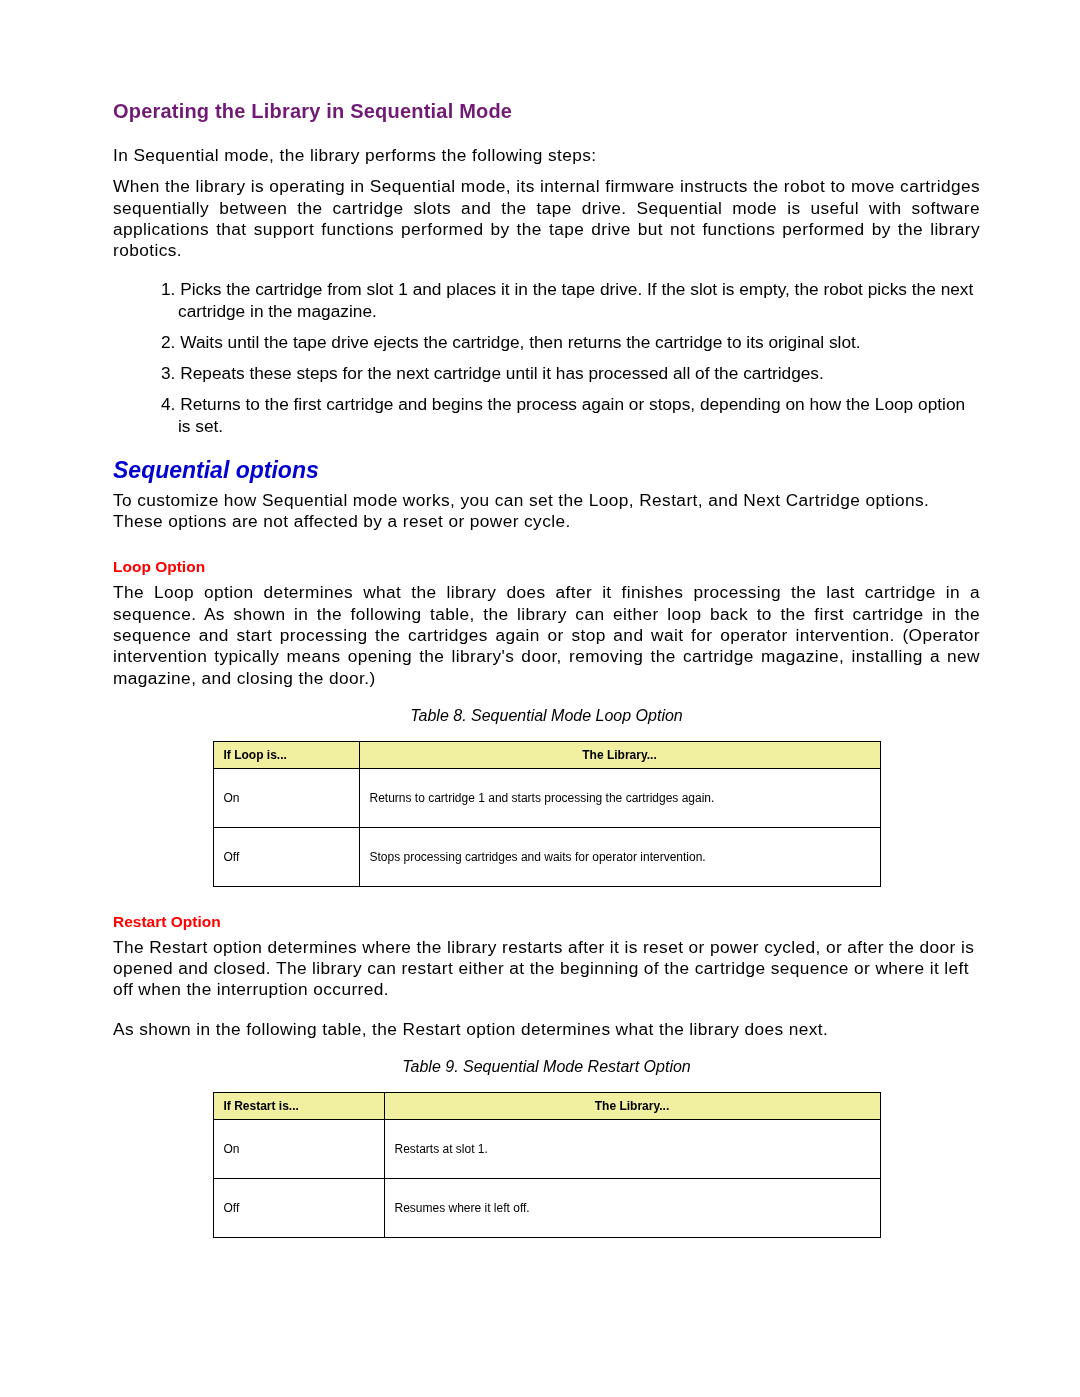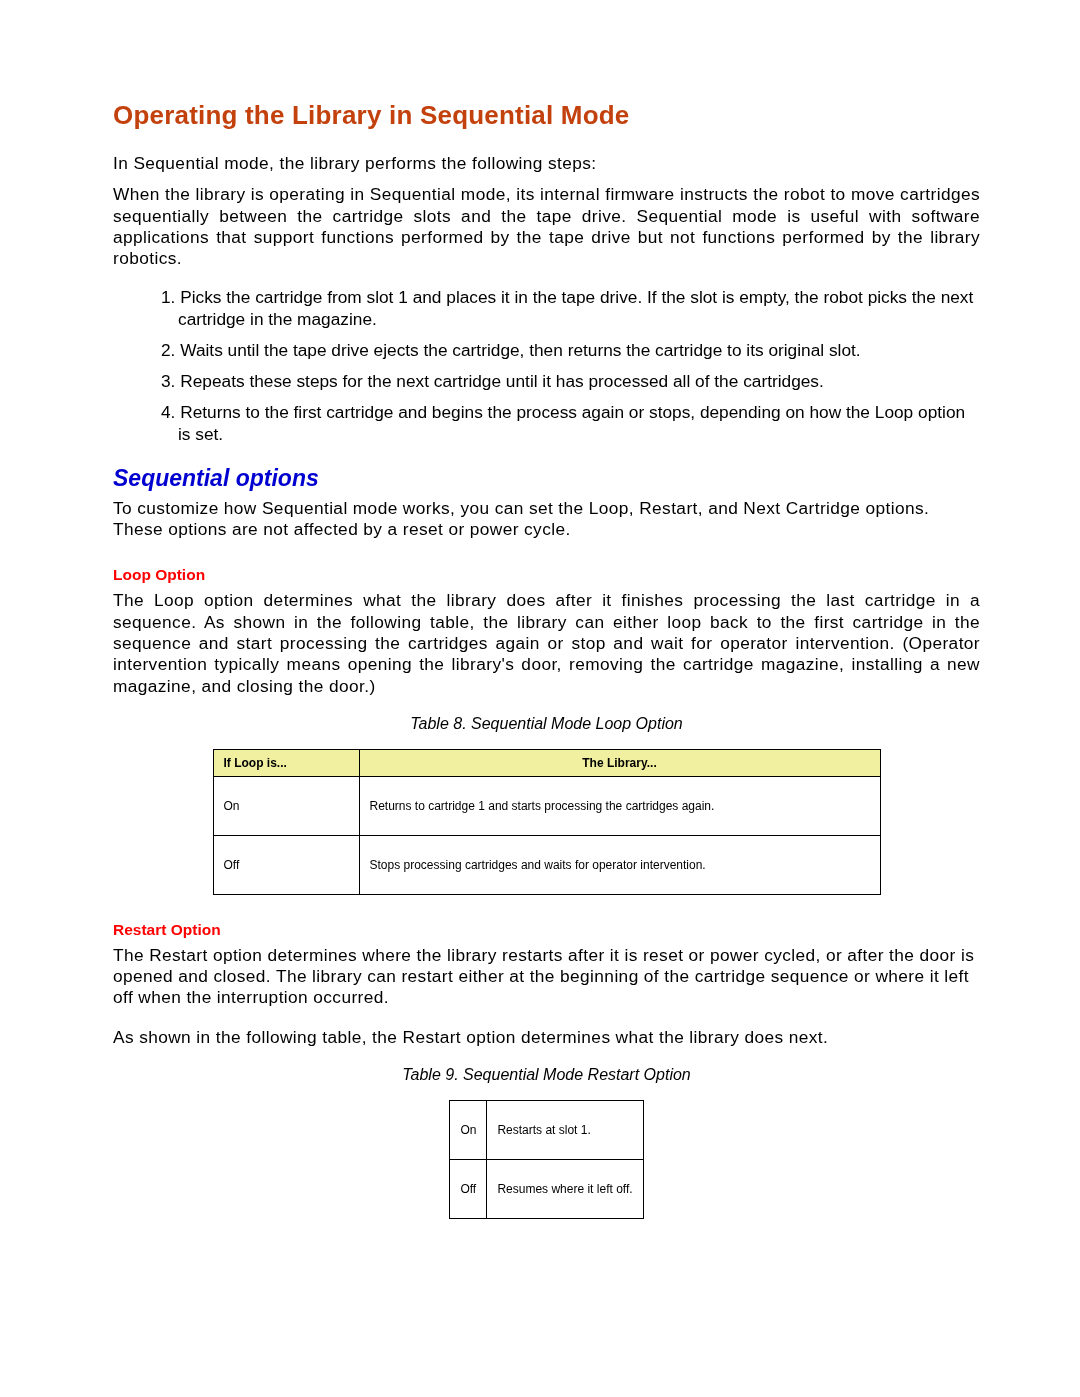--- a/index.html
+++ b/index.html
@@ -12,22 +12,22 @@
   }
   .page {
     width: 1080px;
     height: 1397px;
     box-sizing: border-box;
     padding: 100px 100px 0 113px;
     position: relative;
     background: #ffffff;
   }
   h1.main-title {
-    color: #c2410c;
-    font-size: 26px;
+    color: #701a75;
+    font-size: 20px;
     font-weight: bold;
     margin: 0 0 22px 0;
     letter-spacing: 0.2px;
   }
   p.body {
     font-size: 17.3px;
     line-height: 1.23;
     margin: 0 0 18px 0;
     text-align: justify;
     letter-spacing: 0.4px;
@@ -133,20 +133,24 @@
   </tbody>
     </table>
 
   <h3 class="redheading">Restart Option</h3>
   <p class="body" style="text-align:left;">The Restart option determines where the library restarts after it is reset or power cycled, or after the door is opened and closed. The library can restart either at the beginning of the cartridge sequence or where it left off when the interruption occurred.</p>
   <p class="body" style="text-align:left;">As shown in the following table, the Restart option determines what the library does next.</p>
 
   <div class="table-caption">Table 9. Sequential Mode Restart Option</div>
   <table class="opt">
     <tbody>
+        <tr>
+      <th style="width:150px;">If Restart is...</th>
+      <th class="center" style="width:475px;">The Library...</th>
+    </tr>
     <tr>
       <td>On</td>
       <td>Restarts at slot 1.</td>
     </tr>
     <tr>
       <td>Off</td>
       <td>Resumes where it left off.</td>
     </tr>
   </tbody>
     </table>

